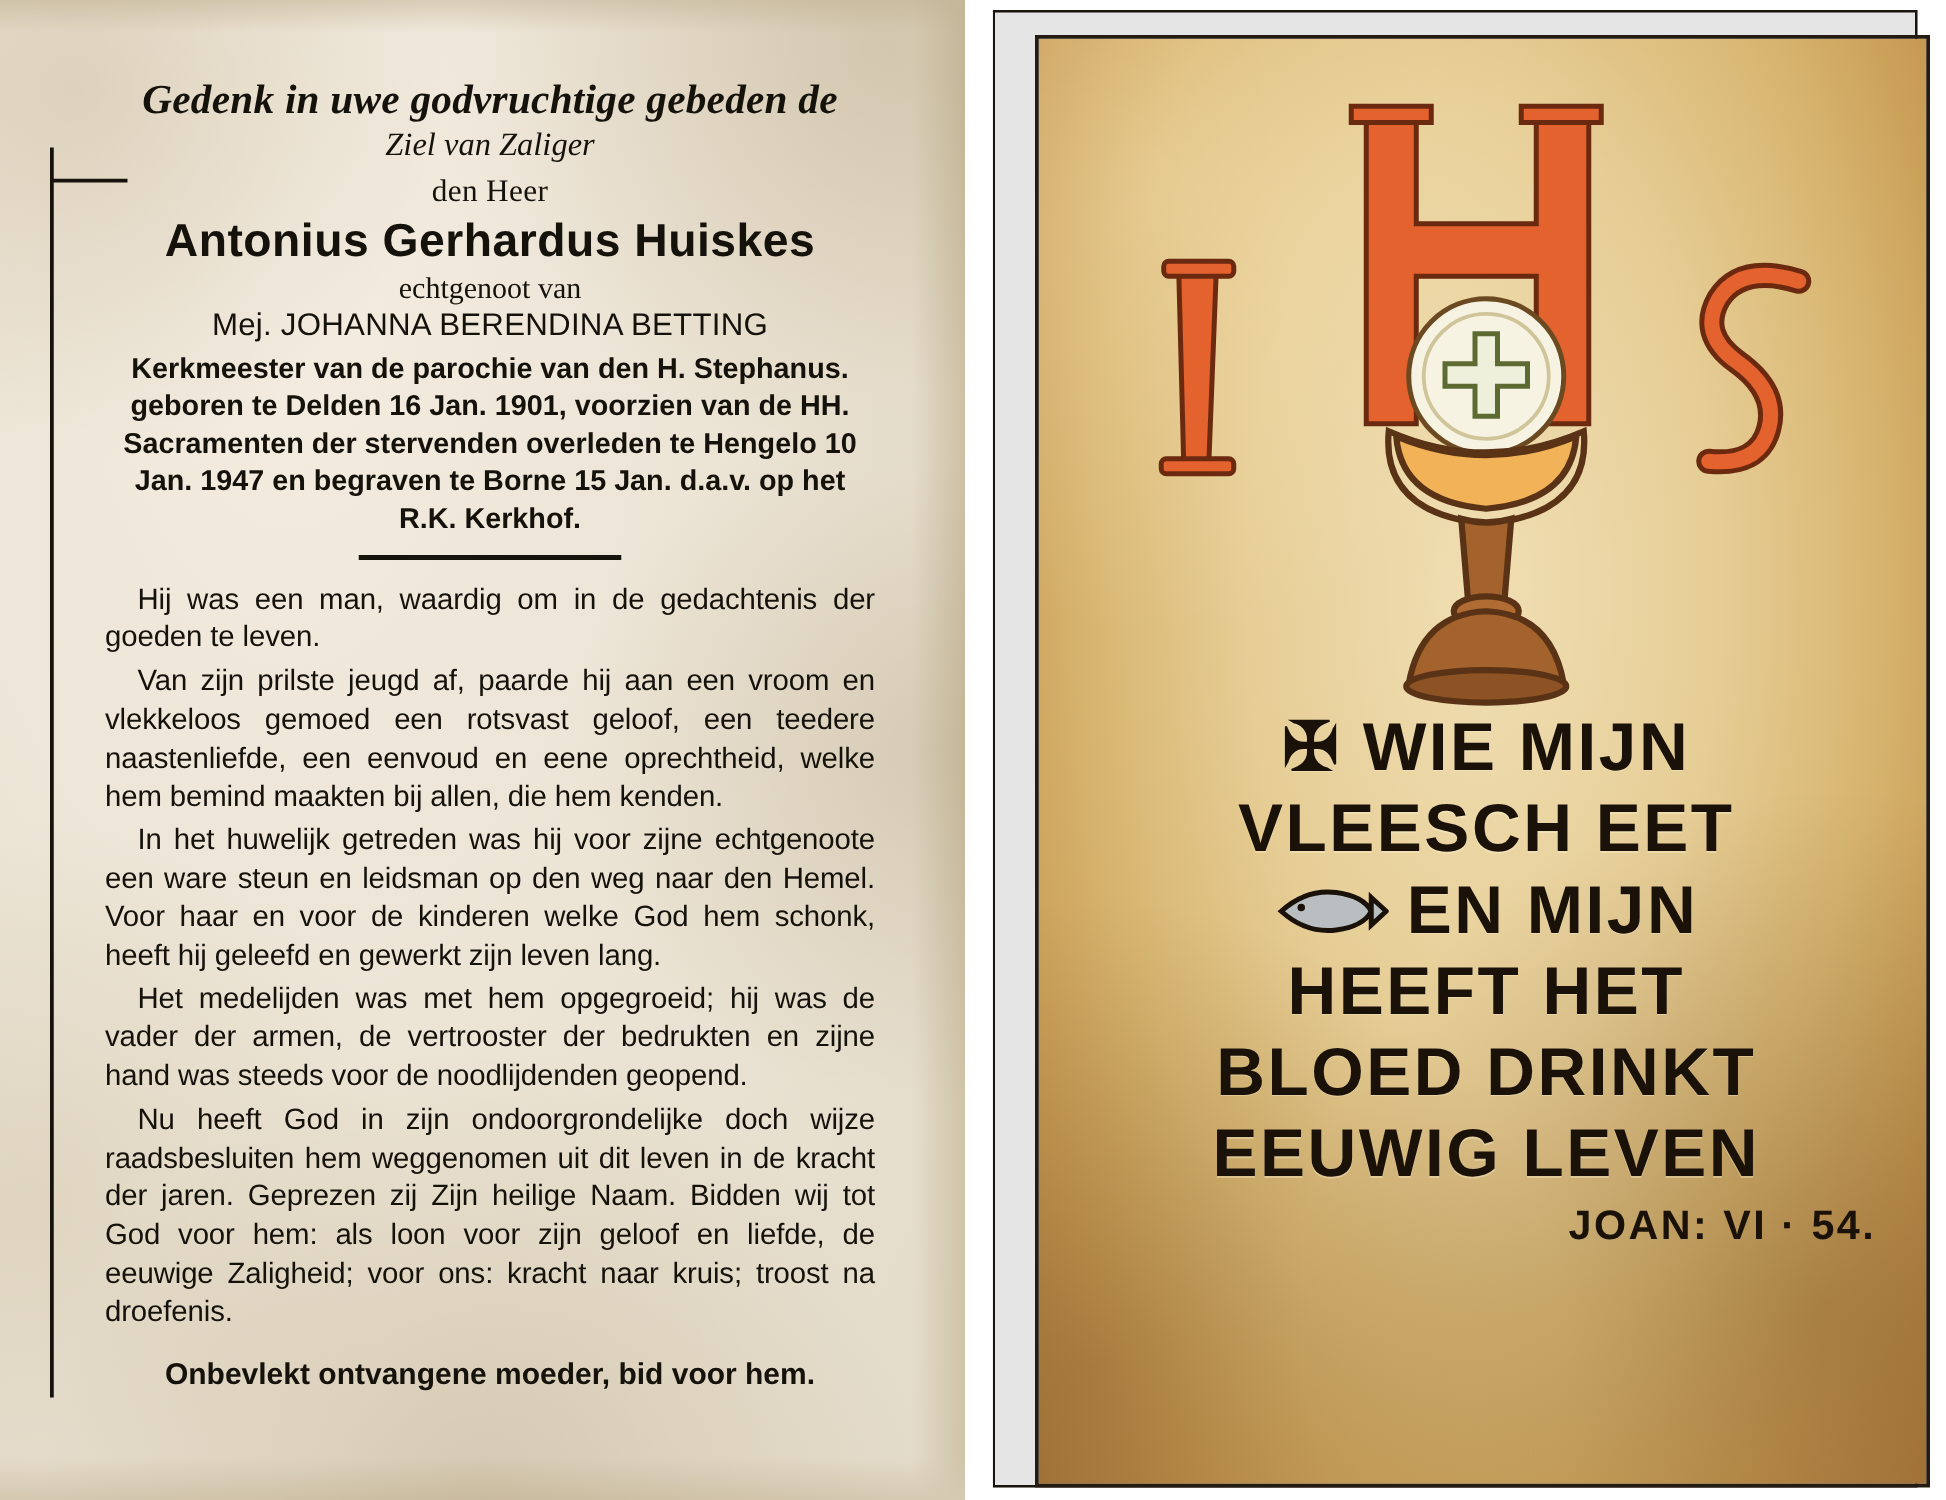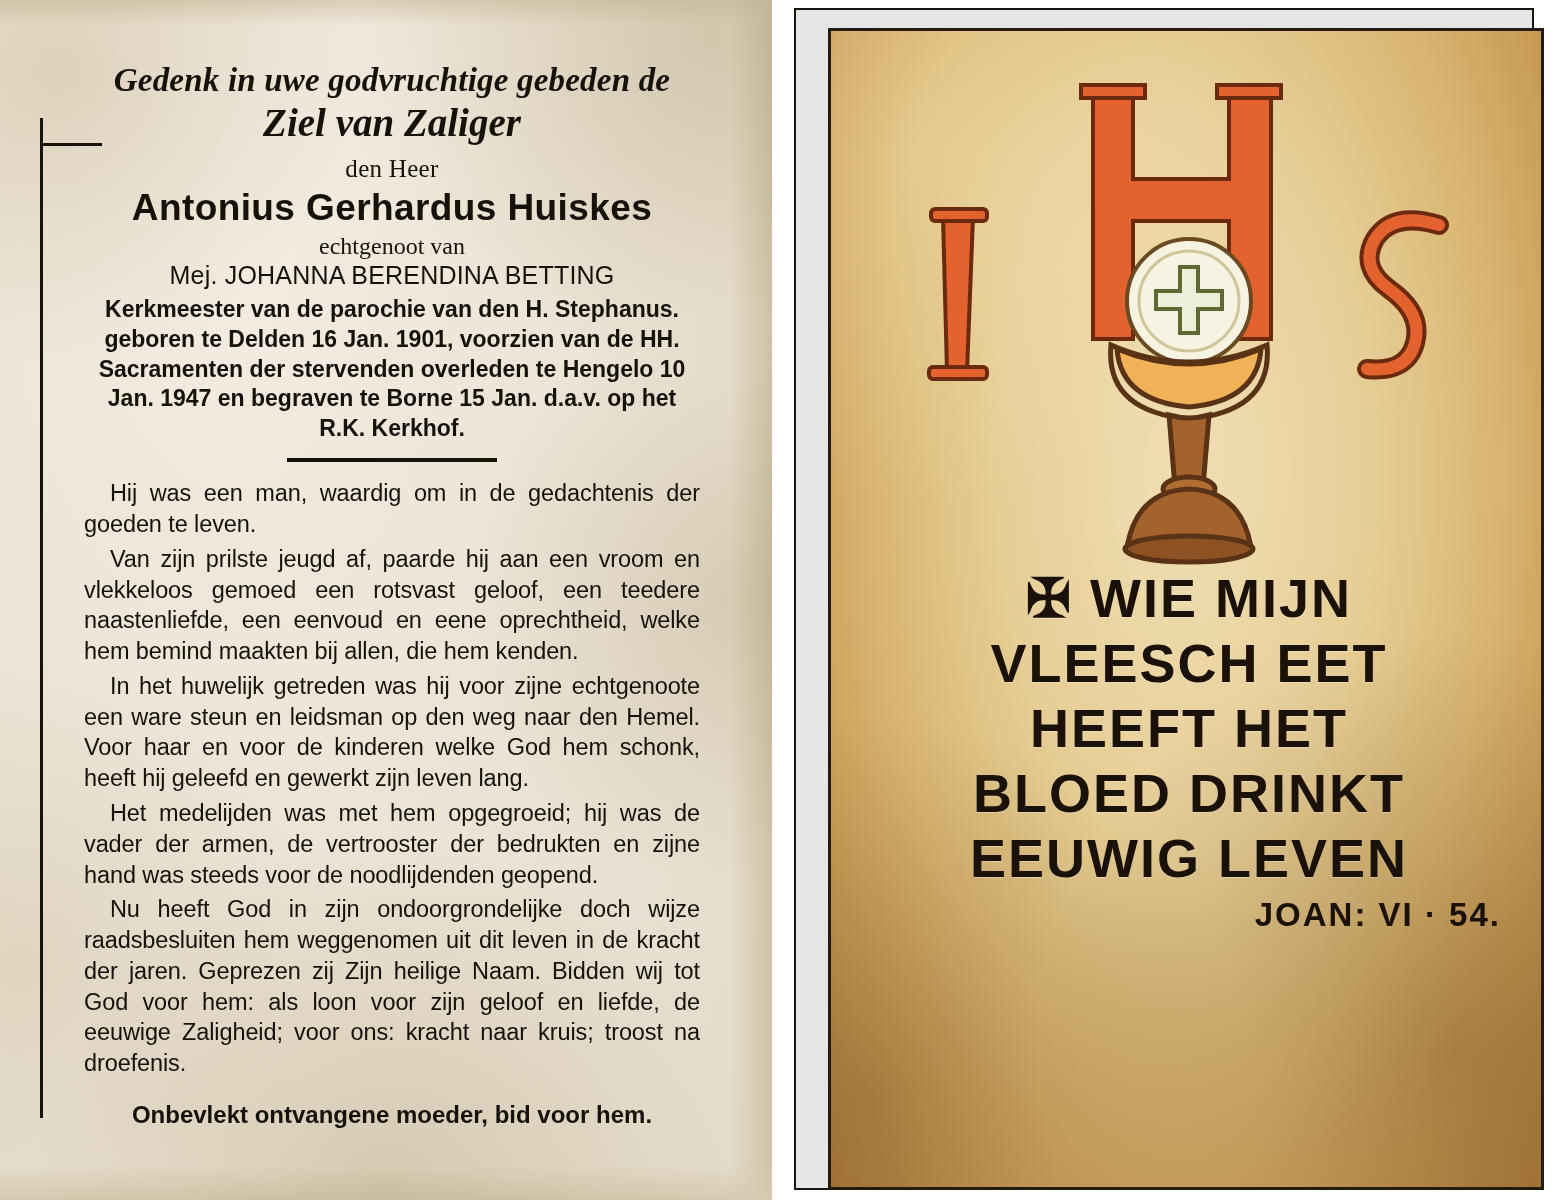--- a/index.html
+++ b/index.html
@@ -95,22 +95,22 @@
     font-style: italic;
     font-weight: 700;
     font-size: 33px;
     line-height: 1.12;
     text-align: center;
     letter-spacing: 0.2px;
     margin: 0 0 2px 0;
   }
   .head-line2 {
     font-style: italic;
-    font-weight: 700;
-    font-size: 39px;
+    font-weight: 400;
+    font-size: 26px;
     line-height: 1.12;
     text-align: center;
     margin: 0 0 10px 0;
   }
   .subtitle {
     text-align: center;
     font-size: 25px;
     margin: 0 0 4px 0;
     letter-spacing: 0.3px;
   }
@@ -357,20 +357,28 @@
             <path d="M338 366 q20 6 40 0 l-6 72 q-14 6 -28 0 Z" fill="#a4622d" stroke="#5a3316" stroke-width="5"></path>
             <ellipse cx="358" cy="440" rx="26" ry="12" fill="#b06c33" stroke="#5a3316" stroke-width="5"></ellipse>
             <path d="M296 498 q10 -56 62 -58 q52 2 62 58 q-62 16 -124 0 Z" fill="#a4622d" stroke="#5a3316" stroke-width="5"></path>
             <ellipse cx="358" cy="500" rx="64" ry="13" fill="#8e5324" stroke="#5a3316" stroke-width="5"></ellipse>
           </g>
         </svg>
 
         <div class="verse">
           <p class="verse-line">✠ WIE MIJN</p>
           <p class="verse-line">VLEESCH EET</p>
+          <div class="verse-line with-fish">
+            <svg width="92" height="42" viewBox="0 0 92 42">
+              <path d="M6 21 q20 -18 44 -15 q22 3 28 15 q-6 12 -28 15 q-24 3 -44 -15 Z" fill="#b9bfc0" stroke="#1a1209" stroke-width="4"></path>
+              <path d="M78 10 l12 11 l-12 11 z" fill="#b9bfc0" stroke="#1a1209" stroke-width="4"></path>
+              <circle cx="22" cy="18" r="3" fill="#1a1209"></circle>
+            </svg>
+            <span>EN MIJN</span>
+          </div>
           <p class="verse-line">HEEFT HET</p>
           <p class="verse-line">BLOED DRINKT</p>
           <p class="verse-line">EEUWIG LEVEN</p>
           <p class="verse-ref">JOAN: VI · 54.</p>
         </div>
 
 
       </div>
     </div>
   </div>

